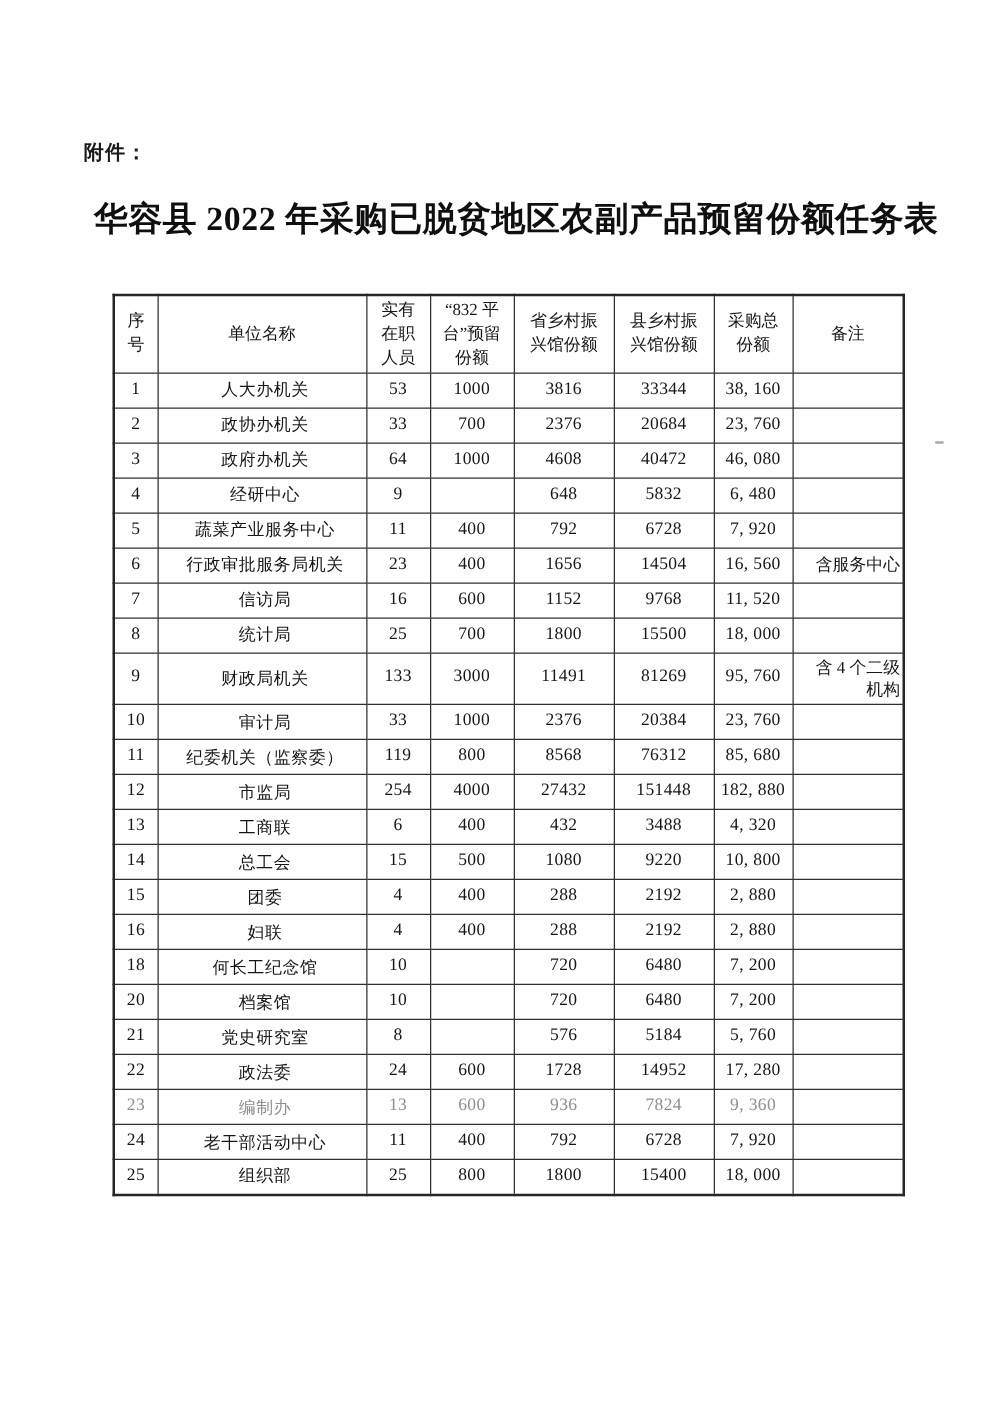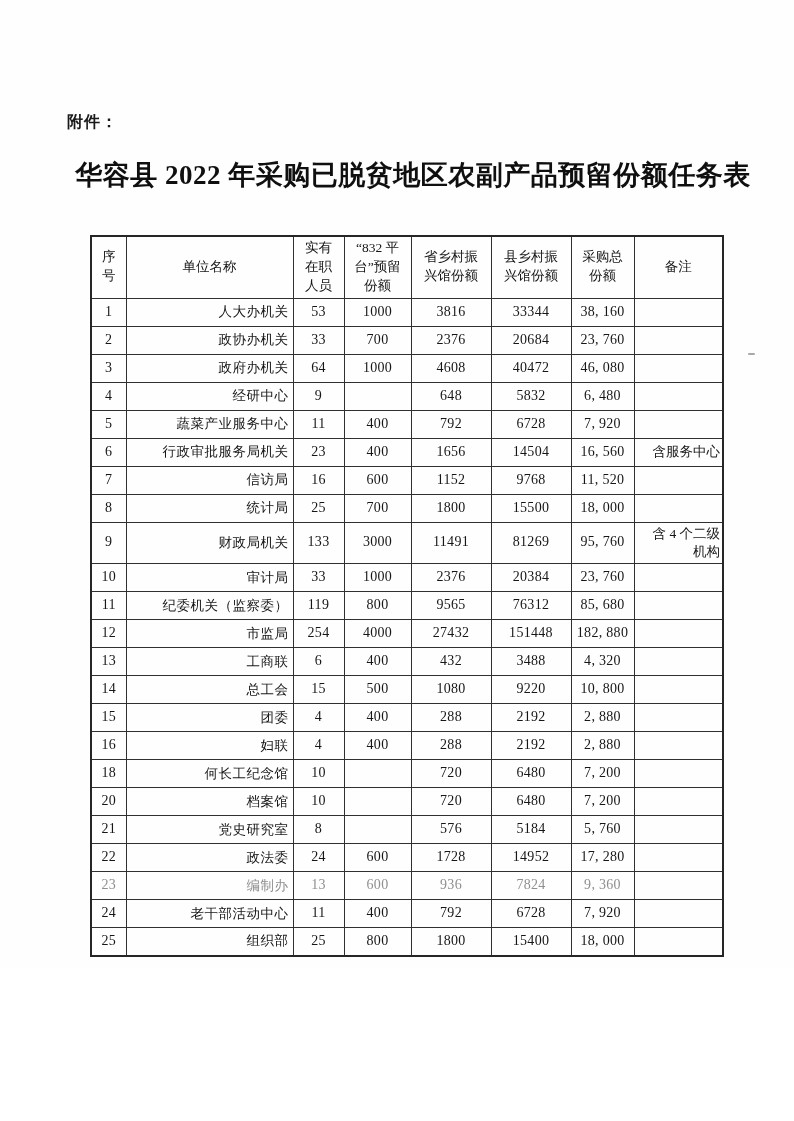--- a/index.html
+++ b/index.html
@@ -71,21 +71,21 @@
     padding: 2px 4px;
     text-align: center;
     vertical-align: middle;
     color: #161616;
   }
   table.quota td.c-num {
     font-size: 14px;
     letter-spacing: 0.3px;
   }
   table.quota td.c-name {
-    text-align: right;
+    text-align: center;
     padding-left: 9px;
     letter-spacing: 0.5px;
   }
   table.quota td.c-remark {
     text-align: right;
     padding-left: 5px;
     padding-right: 2px;
   }
   tbody tr.faded td { color: #8f8f8f; }
   .page-number {
@@ -238,21 +238,21 @@
           <td class="c-num">2376</td>
           <td class="c-num">20384</td>
           <td class="c-num">23, 760</td>
           <td class="c-remark"></td>
         </tr>
         <tr>
           <td class="c-num">11</td>
           <td class="c-name">纪委机关（监察委）</td>
           <td class="c-num">119</td>
           <td class="c-num">800</td>
-          <td class="c-num">9565</td>
+          <td class="c-num">8568</td>
           <td class="c-num">76312</td>
           <td class="c-num">85, 680</td>
           <td class="c-remark"></td>
         </tr>
         <tr>
           <td class="c-num">12</td>
           <td class="c-name">市监局</td>
           <td class="c-num">254</td>
           <td class="c-num">4000</td>
           <td class="c-num">27432</td>

